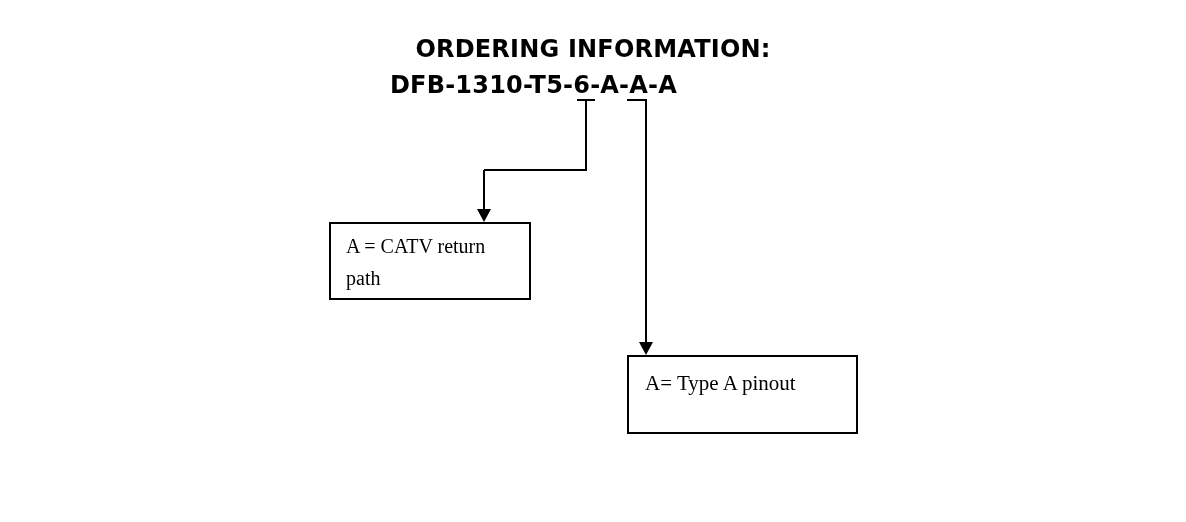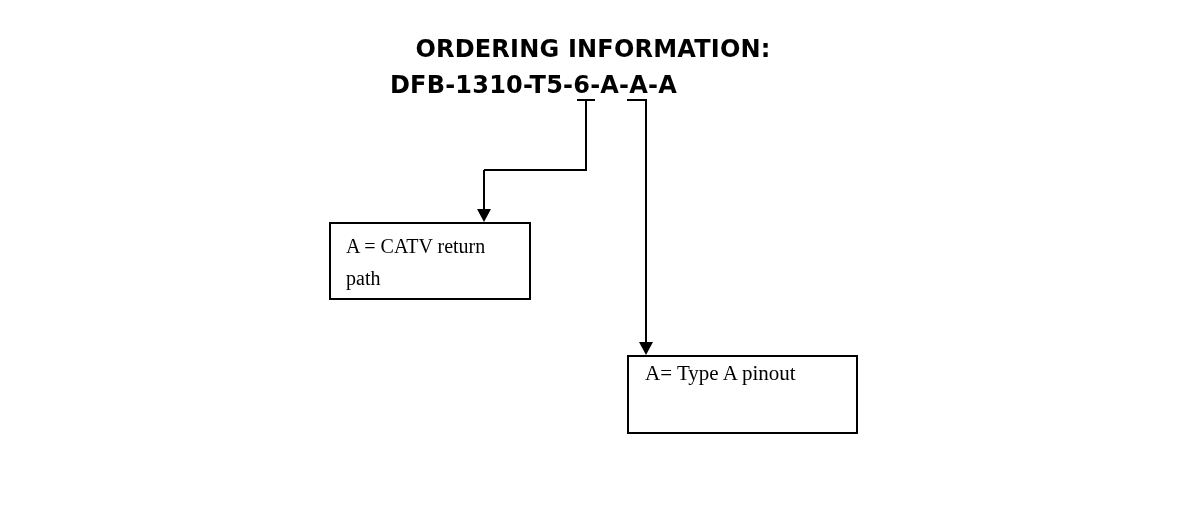--- a/index.html
+++ b/index.html
@@ -68,21 +68,21 @@
     height:78px;
     padding:6px 12px 0 15px;
     font-size:20px;
     line-height:32px;
   }
   .box-pinout{
     left:627px;
     top:355px;
     width:231px;
     height:79px;
-    padding:2px 12px 0 16px;
+    padding:12px 12px 0 16px;
     font-size:21px;
     line-height:28px;
   }
 </style>
 </head>
 <body>
 
 <div class="canvas">
 
   <div class="title">ORDERING INFORMATION:</div>

